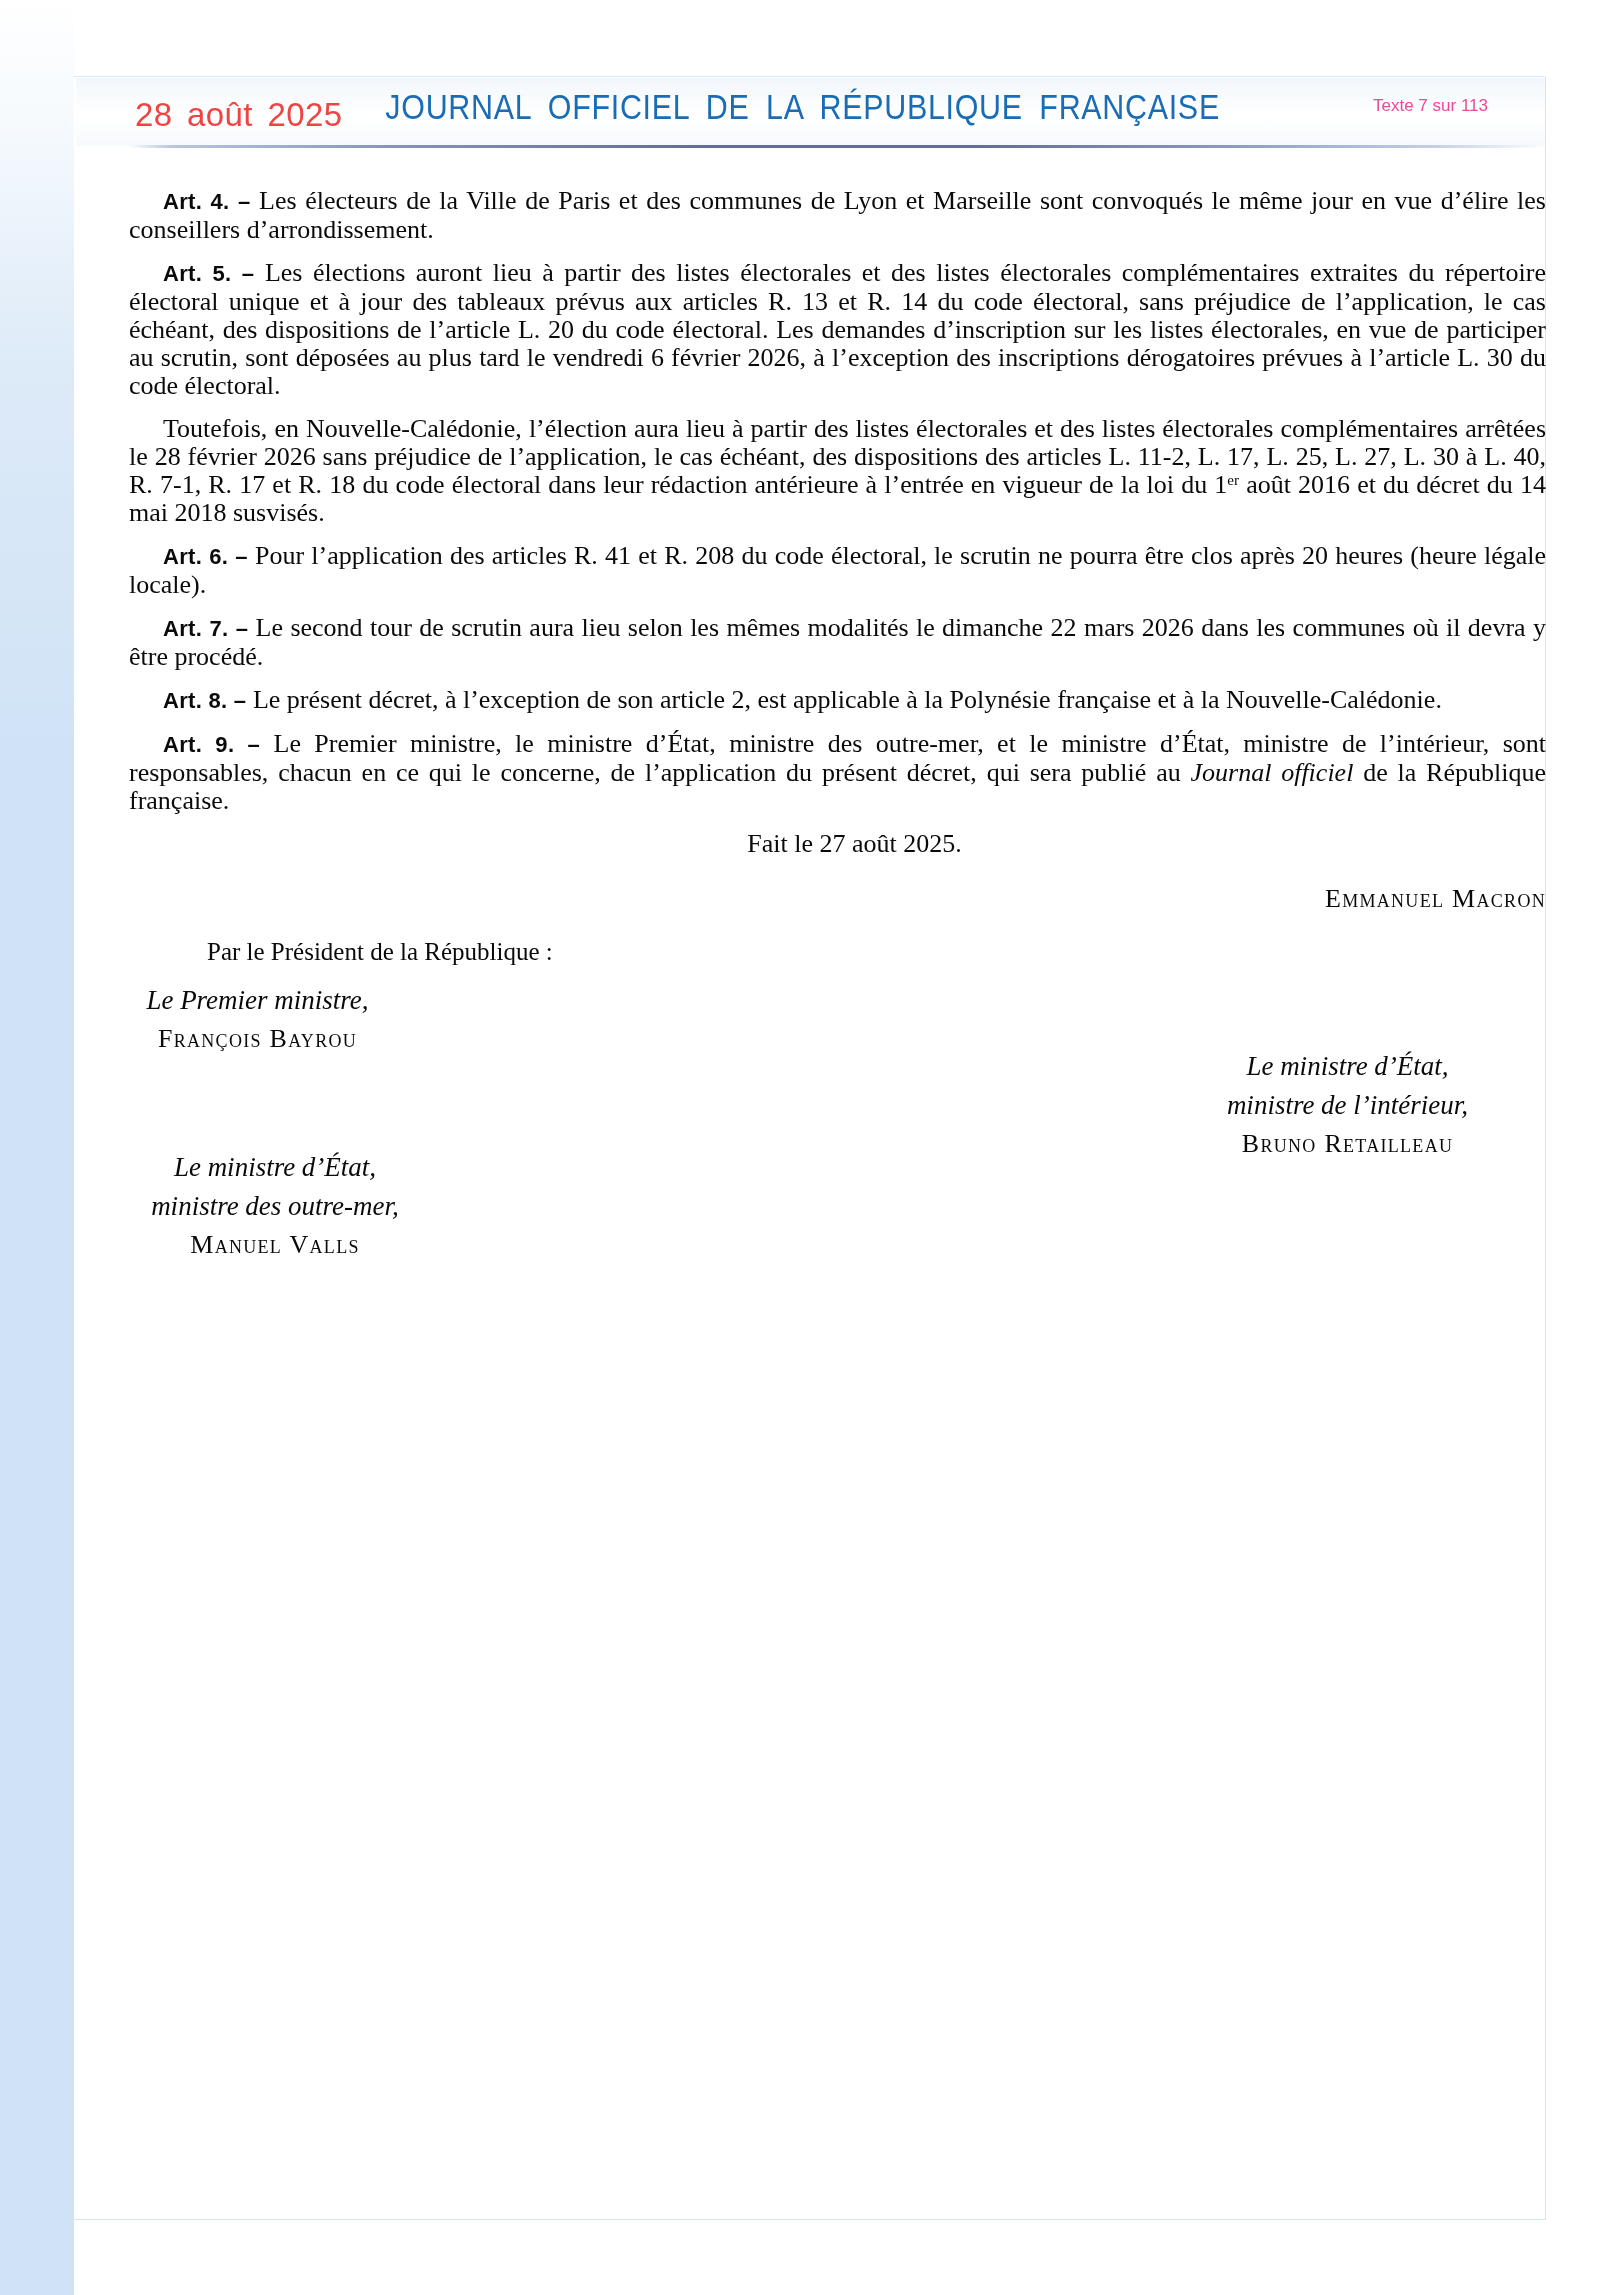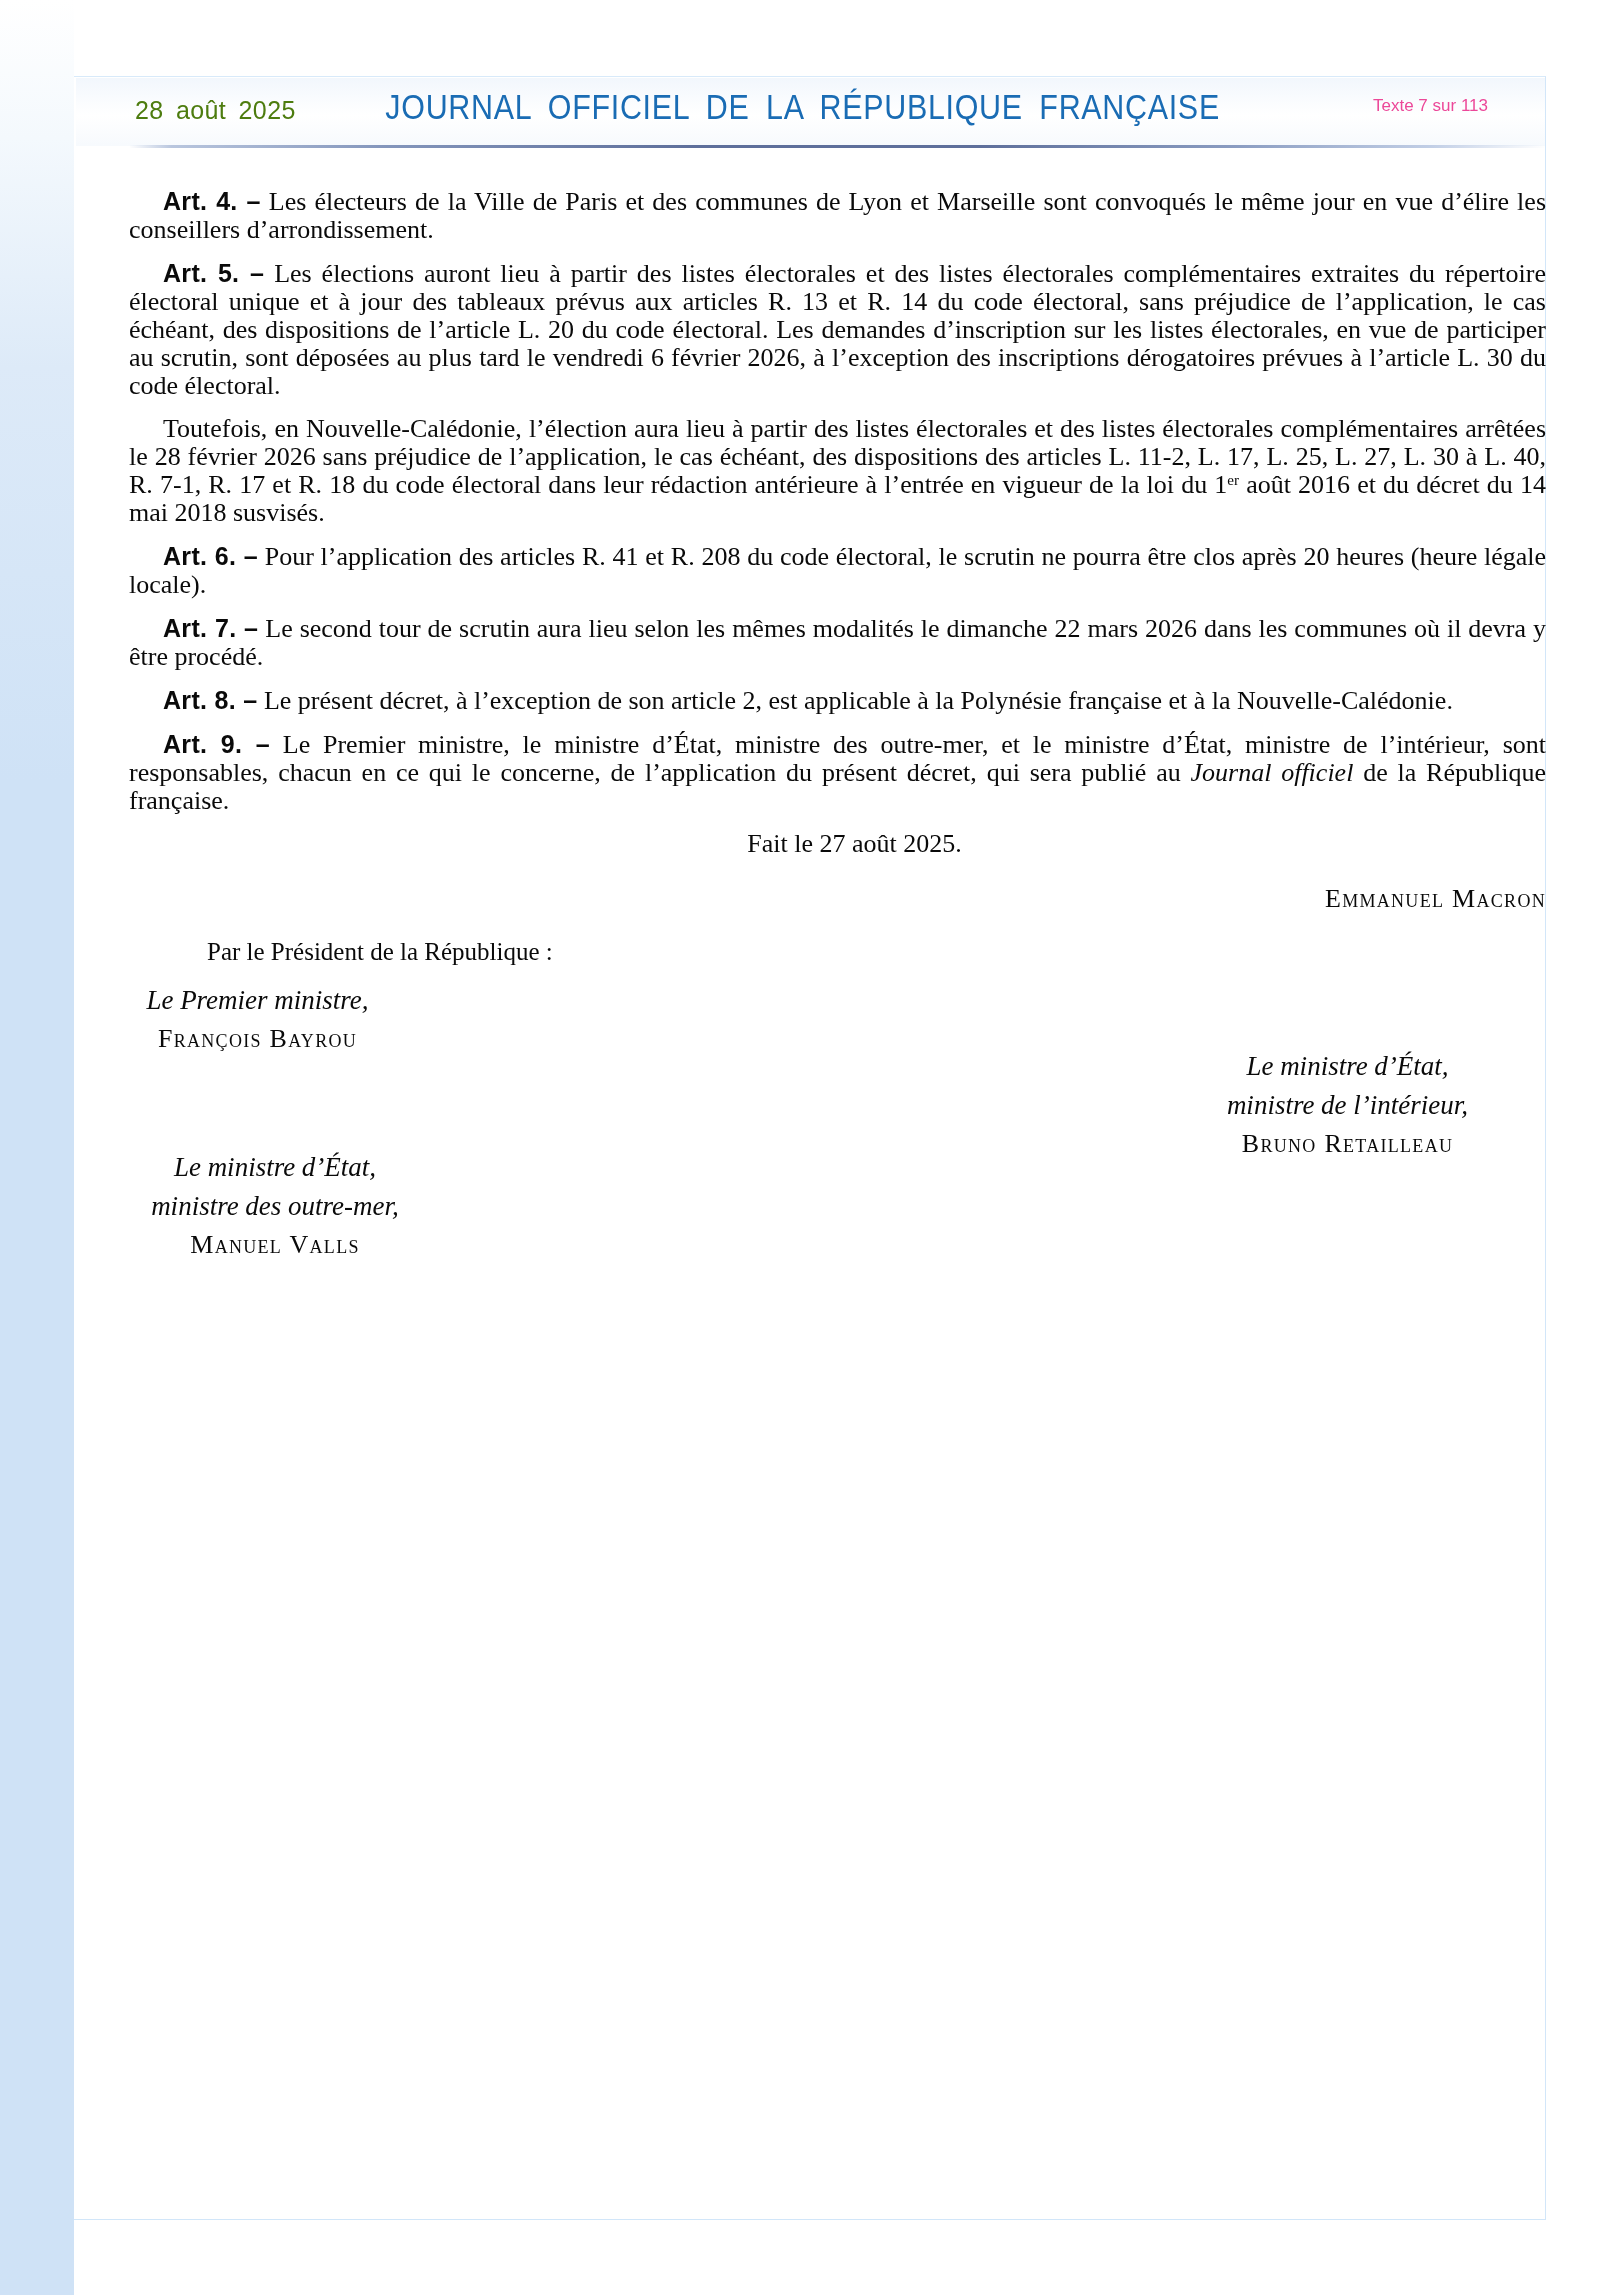--- a/index.html
+++ b/index.html
@@ -20,21 +20,21 @@
     border-bottom:1.7px solid rgba(203,226,248,0.85);
     box-sizing:content-box;
   }
   .header-tint {
     position:absolute; left:76px; top:78px; width:1469px; height:68px;
     background:linear-gradient(180deg, rgba(226,237,250,0.45) 0%, rgba(255,255,255,0) 55%, rgba(231,240,250,0.35) 100%);
     pointer-events:none;
   }
   .hdr-date {
     position:absolute; left:135px; top:96px;
-    font-family:"Liberation Sans", sans-serif; font-size:25px; color:#4d7c0f;
+    font-family:"Liberation Sans", sans-serif; font-size:33px; color:#ef4444;
     letter-spacing:0.4px; word-spacing:5px;
   }
   .hdr-ref {
     position:absolute; right:135px; top:96px;
     font-family:Liberation Sans, sans-serif; font-size:17px; color:#ec4899;
   }
   .hdr-title-wrap {
     position:absolute; left:0; right:60px; top:87px; text-align:center;padding-left:42px;
   }
   .hdr-title {
@@ -49,21 +49,21 @@
   }
   .body-col {
     position:absolute; left:129px; top:187px; width:1417px;
     font-size:26px; line-height:28px; text-align:justify;
   }
   .body-col p { margin:15px 0 0; text-indent:34px; }
   .body-col p:first-child { margin-top:0; }
   .body-col p.nojust { text-align:center; }
   .art-label {
     font-family:"Liberation Sans", sans-serif; font-weight:bold;
-    font-size:25px; letter-spacing:0.3px;
+    font-size:22px; letter-spacing:0.3px;
   }
   sup { font-size:0.58em; vertical-align:baseline; position:relative; top:-0.5em; line-height:0; }
   .sc { font-variant:small-caps; letter-spacing:1.3px; font-size:26px; }
   .ital { font-style:italic; font-size:27px; line-height:31px;margin-top:8px; }
   .sig-macron {
     position:absolute; left:129px; top:884px; width:1417px;
     text-align:right; box-sizing:border-box;
   }
   .sig-par { position:absolute; left:207px; top:938px; font-size:25px; }
   .pm-block  { position:absolute; left:129px;  top:977px; width:257px; text-align:center; }

